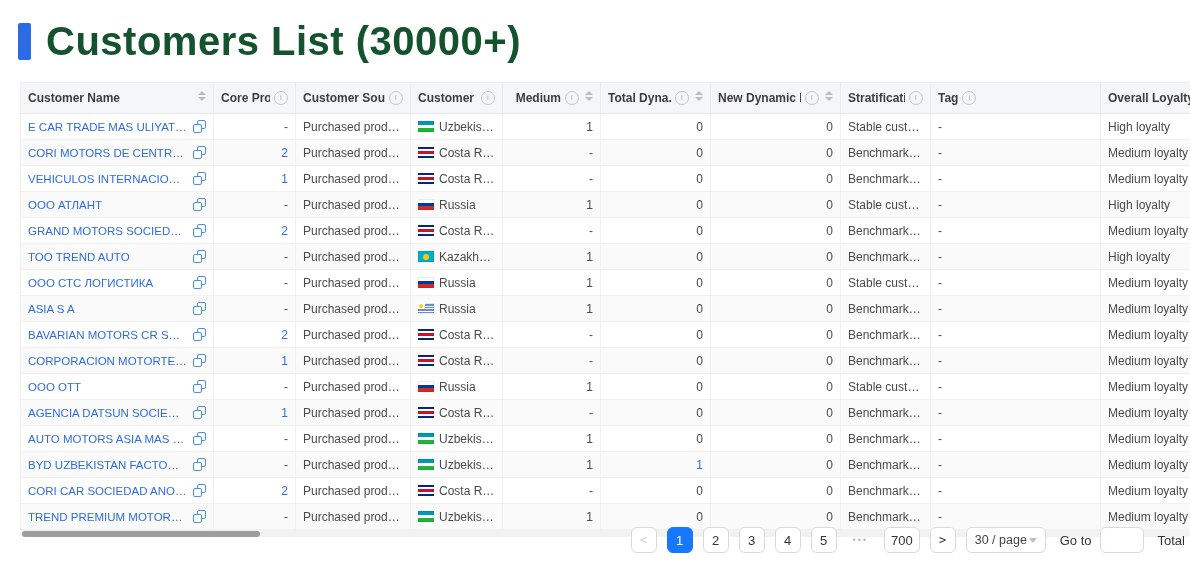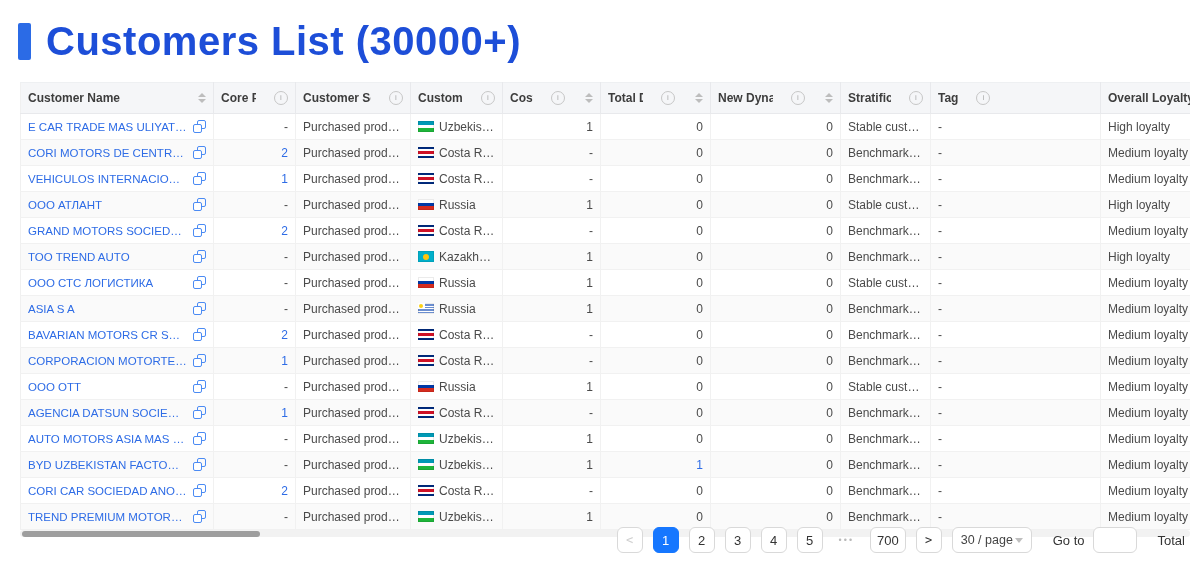--- a/index.html
+++ b/index.html
@@ -1,29 +1,29 @@
 <!DOCTYPE html>
 <html><head>
 <meta charset="utf-8">
 <style>
   html,body{margin:0;padding:0}
   body{width:1190px;height:564px;background:#fff;font-family:"Liberation Sans",sans-serif;overflow:hidden;position:relative}
 
   
   .page-header{display:flex;align-items:center;padding:12px 0 0 18px;height:58px}
   .accent-bar{width:13px;height:37px;background:#2b6be6;border-radius:2px;margin-right:15px}
-  .page-title{font-size:40px;line-height:1;color:#1d4ed8;font-weight:700;margin:0;letter-spacing:.5px;white-space:nowrap}
+  .page-title{font-size:40px;line-height:1;color:#14532d;font-weight:700;margin:0;letter-spacing:.5px;white-space:nowrap}
 
   
   .table-wrap{position:absolute;left:20px;top:82px;width:1170px;overflow:hidden}
   table{border-collapse:collapse;table-layout:fixed;width:1195px;font-size:12px;border-left:1px solid #f0f0f0}
   thead th{background:#f5f6f8;height:30px;font-weight:700;color:#3d3d3d;padding:0 7px;
            border-right:1px solid #e8e9ec;border-bottom:1px solid #e8e9ec;border-top:1px solid #eef0f2;
            white-space:nowrap;overflow:hidden;text-align:left}
-  .th-inner{display:flex;align-items:center;gap:18px;overflow:hidden}
+  .th-inner{display:flex;align-items:flex-start;gap:4px;overflow:hidden}
   .th-label{overflow:hidden;white-space:nowrap}
   tbody td{height:25px;padding:0 7px;border-right:1px solid #f1f1f1;border-bottom:1px solid #f1f1f1;
            white-space:nowrap;overflow:hidden;color:#4a4a4a}
   tbody tr:nth-child(even){background:#fafafa}
   .al-right{text-align:right}
   a.lnk{color:#2e6ce6;text-decoration:none;cursor:pointer}
   .trunc{overflow:hidden;text-overflow:ellipsis;white-space:nowrap;display:block}
   .name-inner{display:flex;align-items:center;justify-content:space-between;gap:6px}
   .name-inner a{flex:1 1 auto;overflow:hidden;text-overflow:ellipsis;font-size:11.5px}
   .cell-flex{display:flex;align-items:center}
@@ -59,21 +59,21 @@
   .pg-item{margin-left:10px}
   .pg-btn{min-width:26px;height:26px;border:1px solid #d9d9d9;border-radius:6px;background:#fff;
           display:inline-flex;align-items:center;justify-content:center;font-size:13px;color:#333;
           font-family:"Liberation Sans",sans-serif;cursor:pointer;padding:0 6px;box-sizing:border-box}
   .pg-btn.active{background:#1677ff;border-color:#1677ff;color:#fff}
   .pg-btn.pg-prev{color:#cfcfcf}
   .pg-arrow{font-family:"DejaVu Sans Mono",monospace;font-size:12px}
   .pg-ellipsis{border:none;background:none;color:#b9b9b9;font-size:9px;letter-spacing:2px;min-width:24px}
   .pg-select{width:80px;justify-content:space-between;padding:0 8px;color:#444;font-size:12.5px}
   .caret-down{width:0;height:0;border-left:4px solid transparent;border-right:4px solid transparent;border-top:5px solid #bfbfbf;display:inline-block}
-  .pg-label{margin-left:21px;white-space:nowrap}
+  .pg-label{margin-left:14px;white-space:nowrap}
   .goto-input{width:44px;height:26px;border:1px solid #d9d9d9;border-radius:6px;box-sizing:border-box;margin-left:8px;font-size:13px;padding:0 6px;outline:none}
   .pages-wrap{display:contents}
 </style>
 </head>
 <body>
 
 <div class="page-header">
   <span class="accent-bar"></span>
   <h1 class="page-title">Customers List (30000+)</h1>
 </div>
@@ -116,21 +116,21 @@
             </div>
           </th>
           <th>
             <div class="th-inner" style="justify-content: flex-start;">
               <span class="th-label">Customer ...</span>
               <span class="info-icon">i</span>
             </div>
           </th>
           <th>
             <div class="th-inner" style="justify-content: flex-end;">
-              <span class="th-label">Costa</span>
+              <span class="th-label">Medium</span>
               <span class="info-icon">i</span>
               <span class="sorter">
                 <i class="up"></i>
                 <i class="down"></i>
               </span>
             </div>
           </th>
           <th>
             <div class="th-inner" style="justify-content: flex-end;">
               <span class="th-label">Total Dyna...</span>

